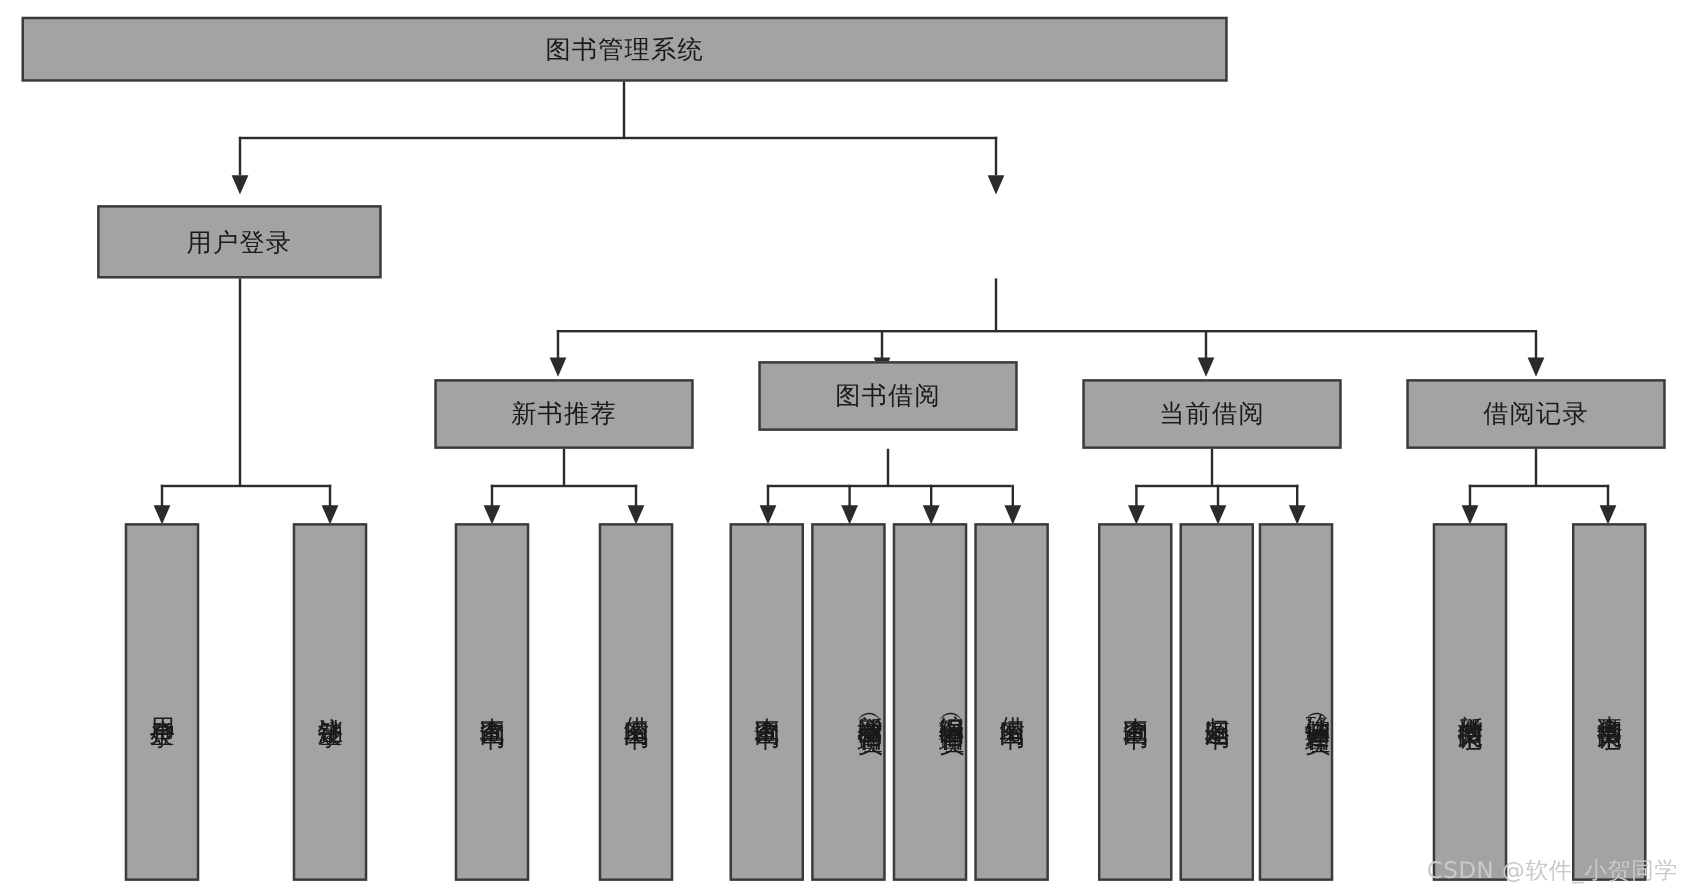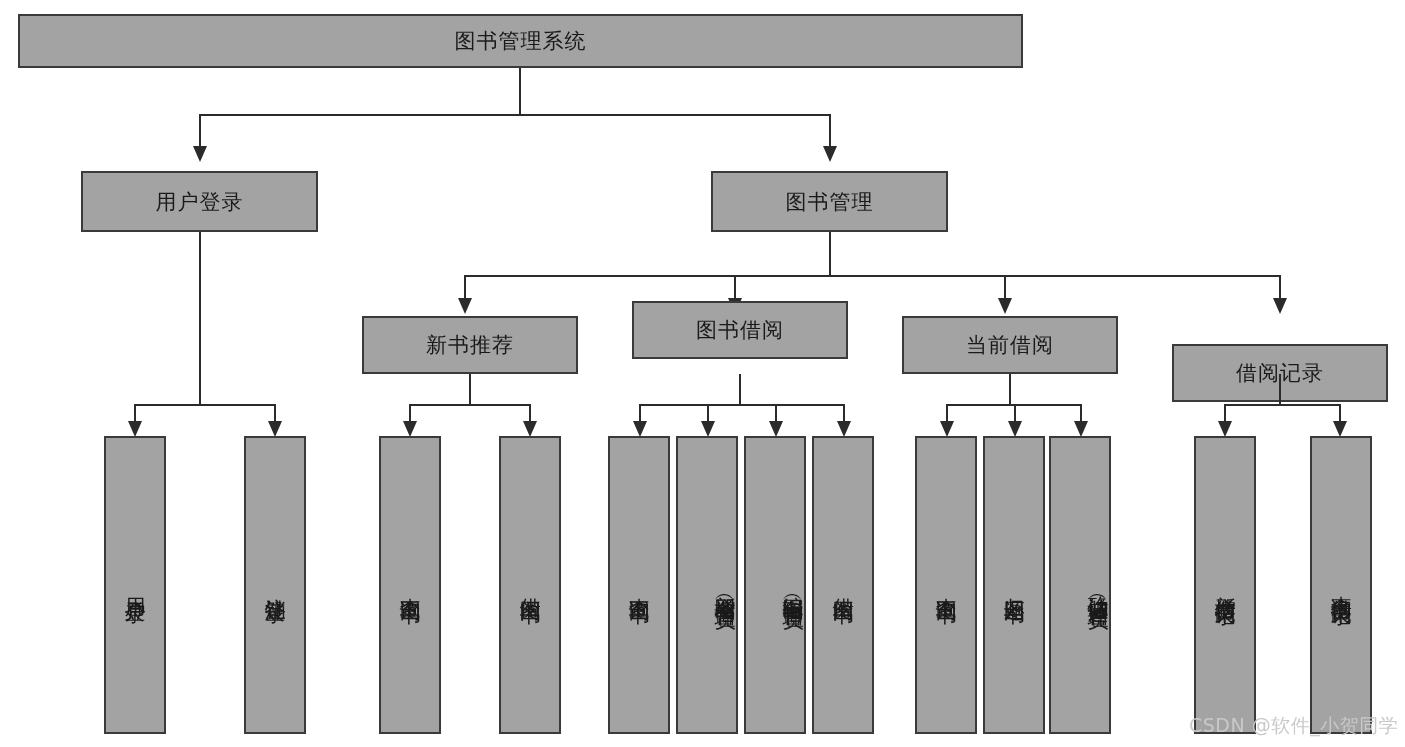--- a/index.html
+++ b/index.html
@@ -82,23 +82,20 @@
 
   <div class="vline" style="left:519px; top:68px; height:47px;"></div>
   <div class="hline" style="left:199px; top:114px; width:632px;"></div>
   <div class="vline" style="left:199px; top:114px; height:32px;"></div>
   <div class="vline" style="left:829px; top:114px; height:32px;"></div>
   <div class="arrow" style="left:193px; top:146px;"></div>
   <div class="arrow" style="left:823px; top:146px;"></div>
 
   <div class="node horiz" style="left:81px; top:171px; width:237px; height:61px;">
     <span class="node-label">用户登录</span>
-  </div>
-  <div class="node horiz" style="left:711px; top:171px; width:237px; height:61px;">
-    <span class="node-label">图书管理</span>
   </div>
 
   <div class="vline" style="left:199px; top:232px; height:173px;"></div>
   <div class="hline" style="left:134px; top:404px; width:142px;"></div>
   <div class="vline" style="left:134px; top:404px; height:20px;"></div>
   <div class="vline" style="left:274px; top:404px; height:20px;"></div>
   <div class="arrow" style="left:128px; top:421px;"></div>
   <div class="arrow" style="left:268px; top:421px;"></div>
 
   <div class="vline" style="left:829px; top:232px; height:44px;"></div>
@@ -114,21 +111,21 @@
 
   <div class="node horiz" style="left:362px; top:316px; width:216px; height:58px;align-items:center;">
     <span class="node-label">新书推荐</span>
   </div>
   <div class="node horiz" style="left:632px; top:301px; width:216px; height:58px;">
     <span class="node-label">图书借阅</span>
   </div>
   <div class="node horiz" style="left:902px; top:316px; width:216px; height:58px;">
     <span class="node-label">当前借阅</span>
   </div>
-  <div class="node horiz" style="left:1172px; top:316px; width:216px; height:58px;margin-top:28px;">
+  <div class="node horiz" style="left:1172px; top:316px; width:216px; height:58px;">
     <span class="node-label">借阅记录</span>
   </div>
 
   <div class="vline" style="left:469px; top:374px; height:31px;"></div>
   <div class="hline" style="left:409px; top:404px; width:122px;"></div>
   <div class="vline" style="left:409px; top:404px; height:20px;"></div>
   <div class="vline" style="left:529px; top:404px; height:20px;"></div>
   <div class="arrow" style="left:403px; top:421px;"></div>
   <div class="arrow" style="left:523px; top:421px;"></div>
 

